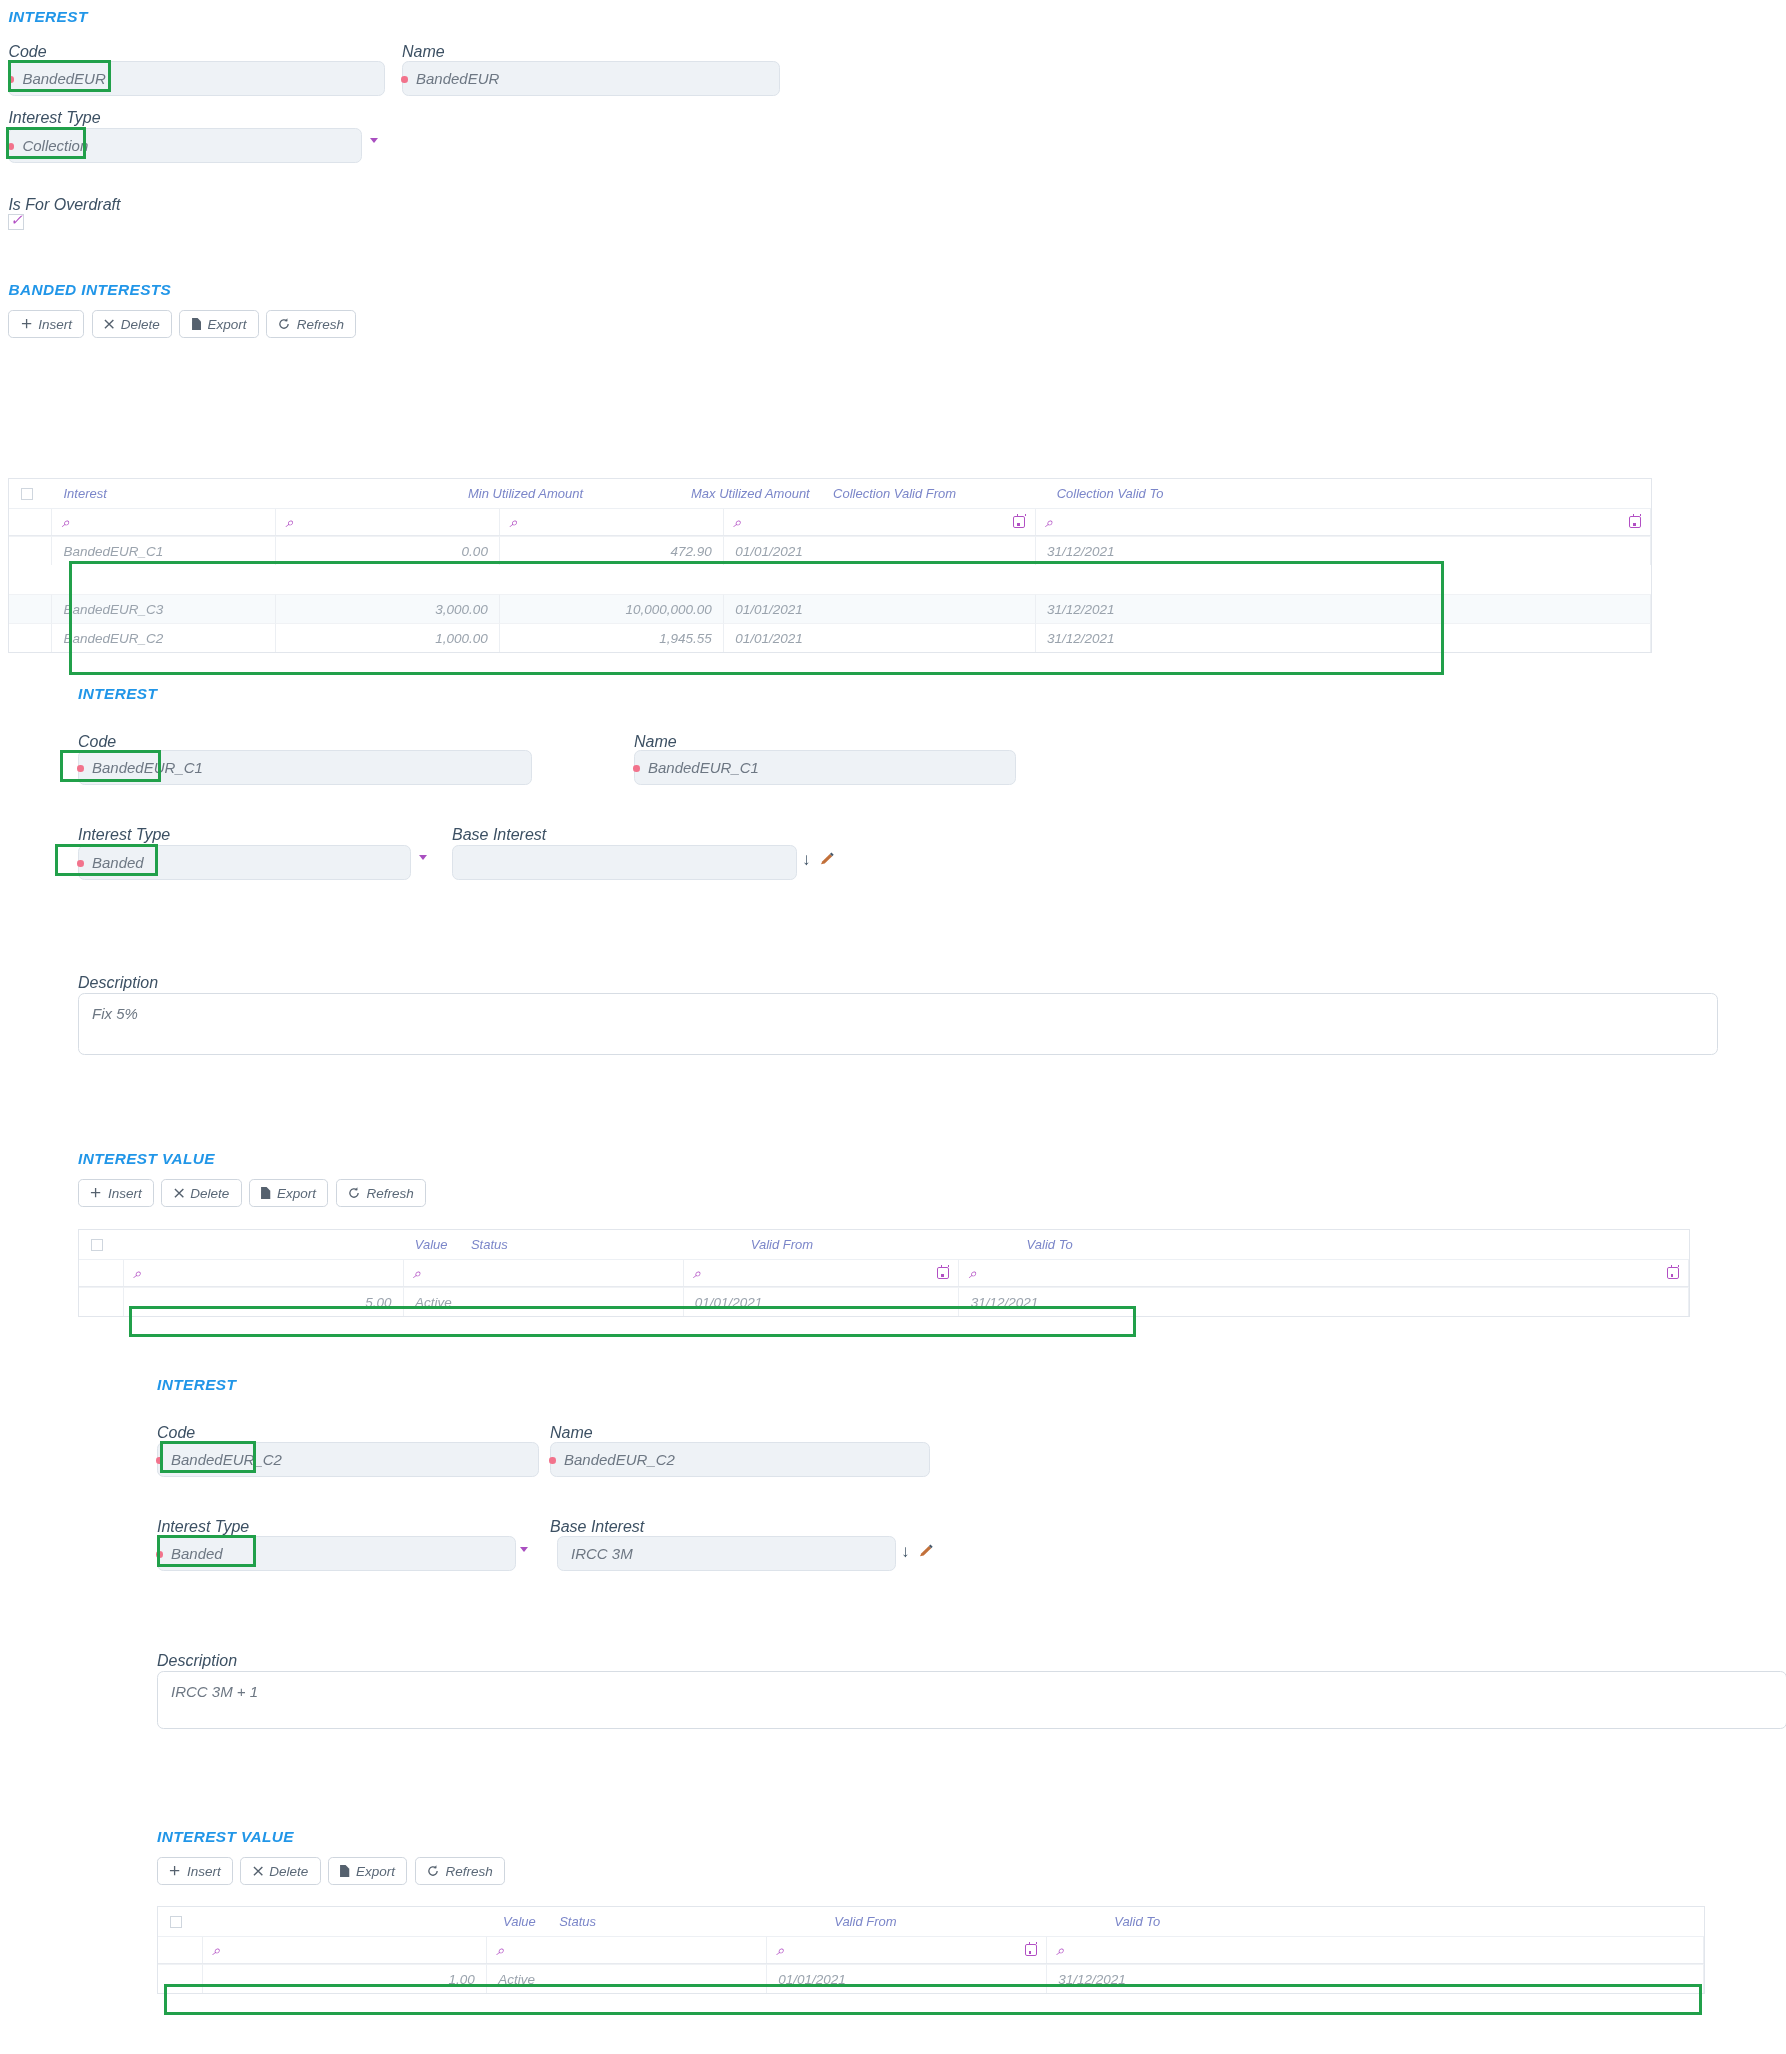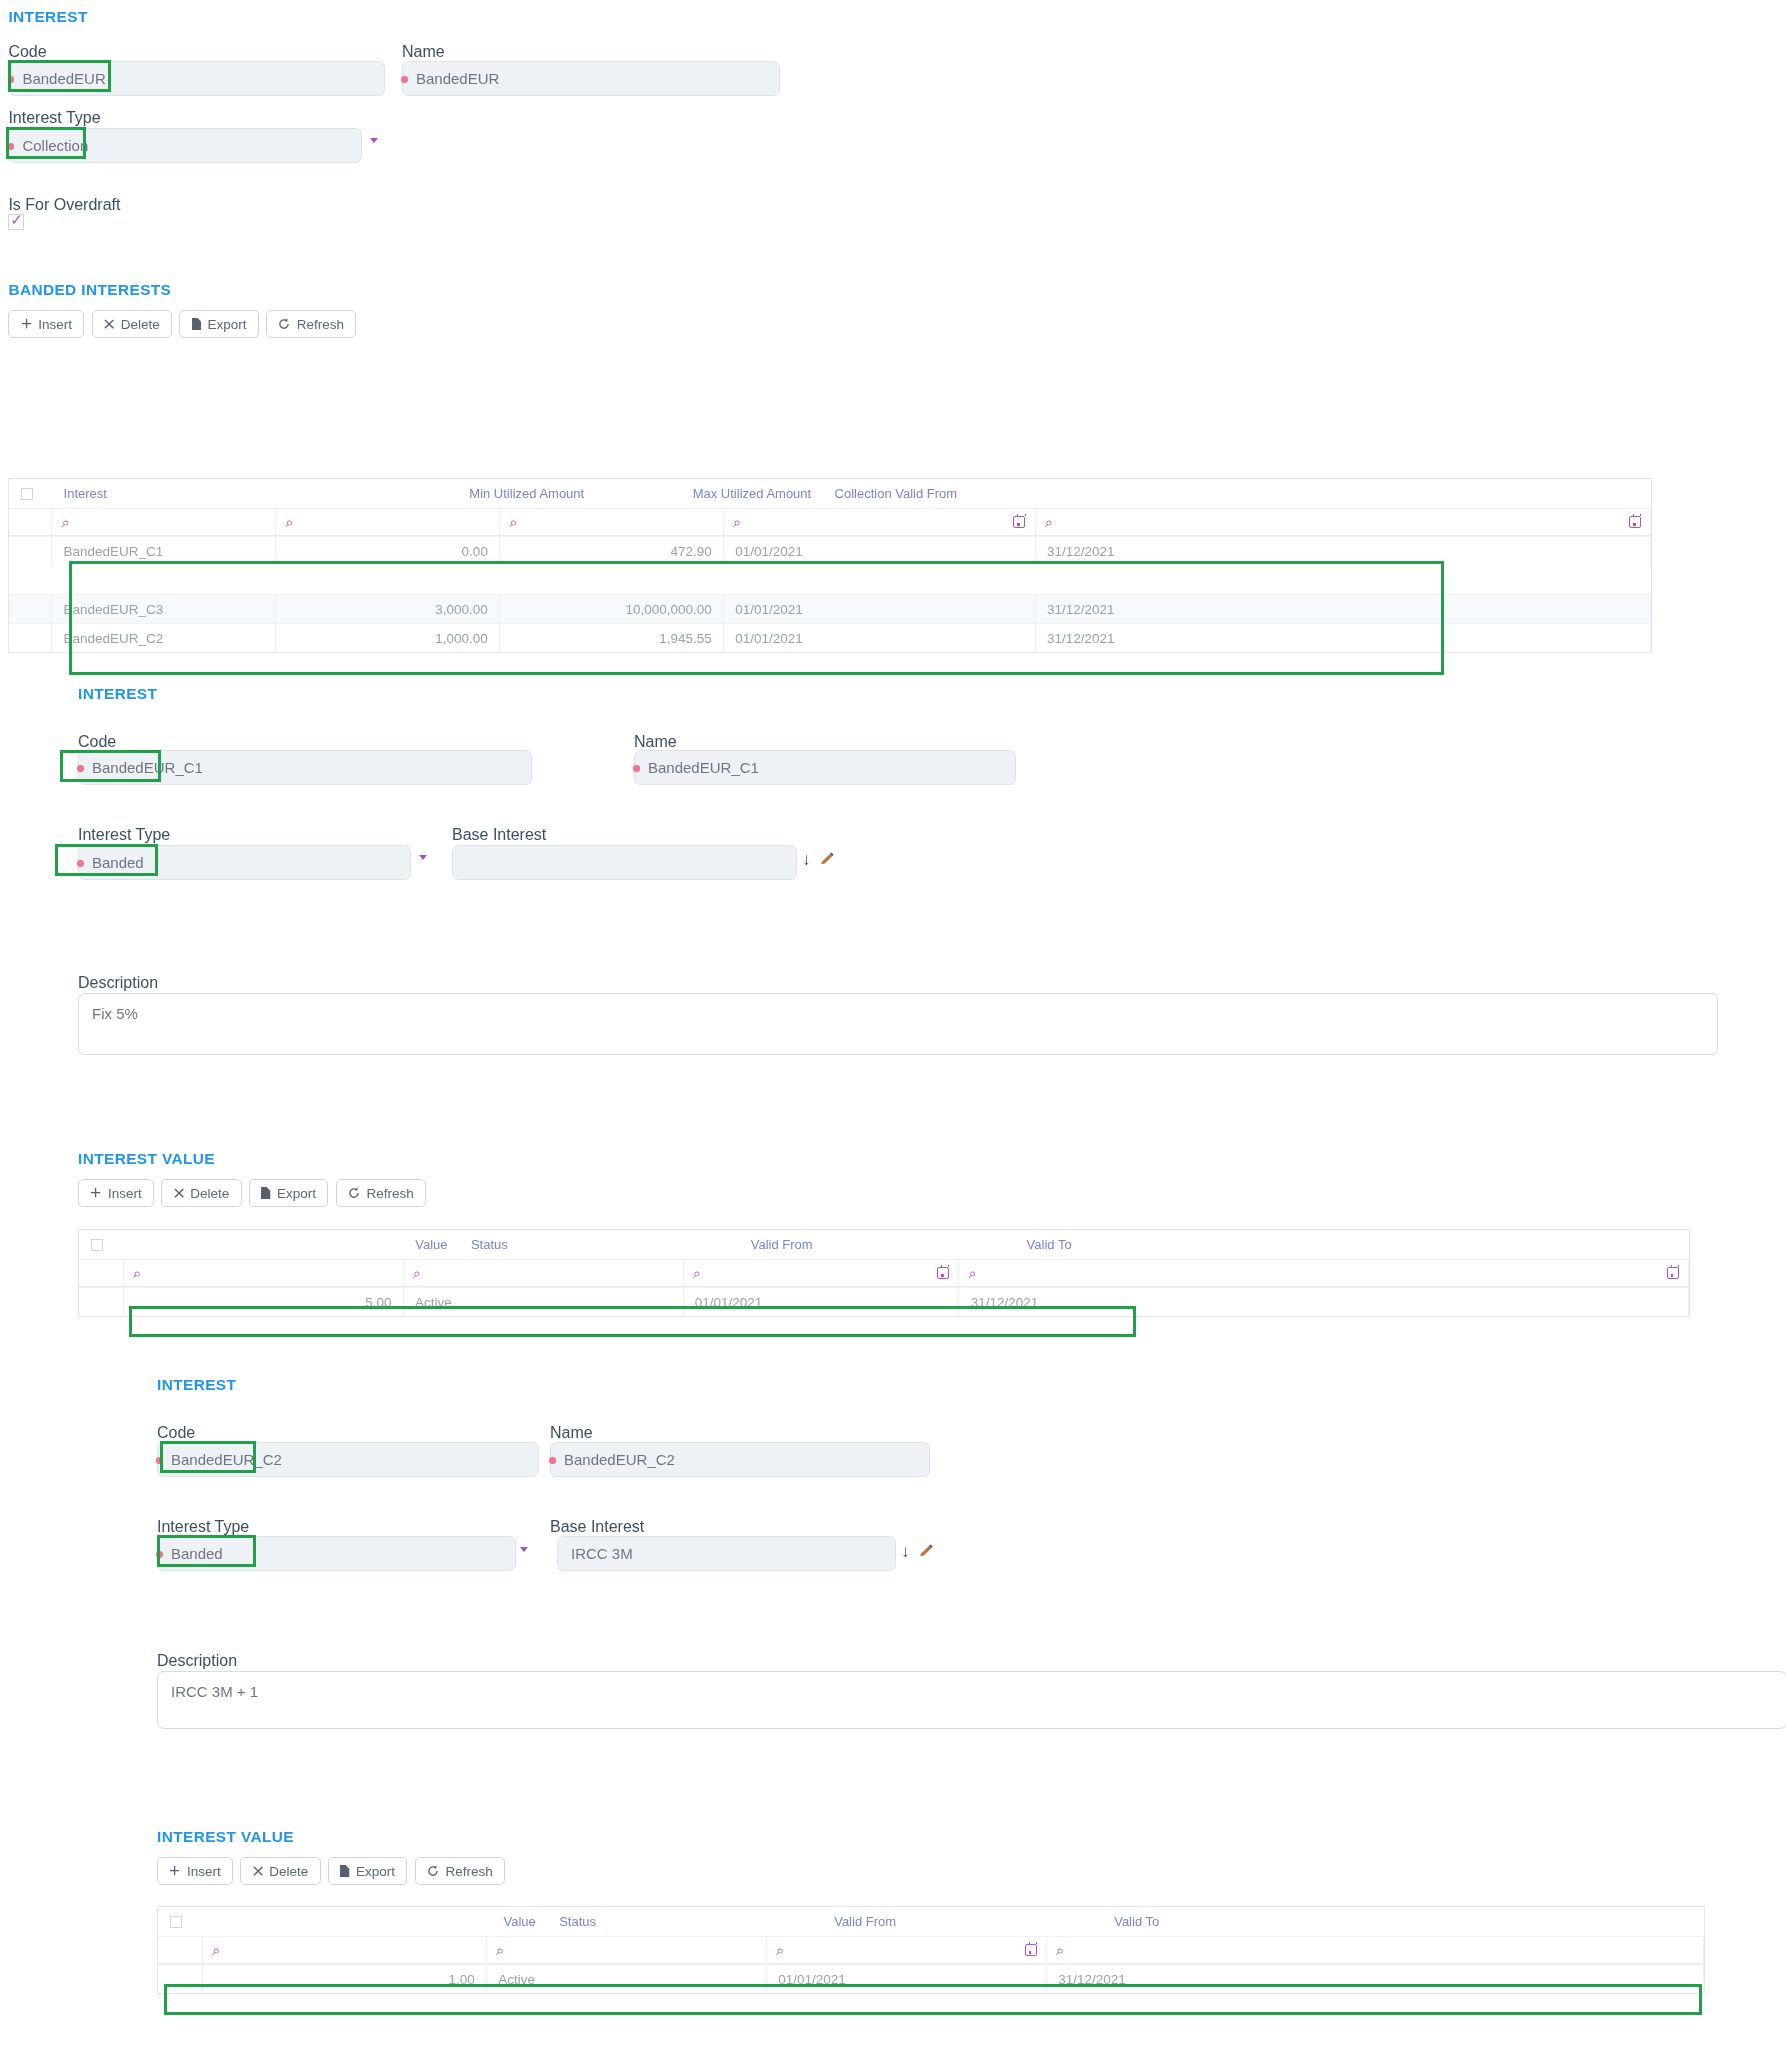--- a/index.html
+++ b/index.html
@@ -169,21 +169,21 @@
     display: flex;
     align-items: center;
     gap: 9.3px;
   }
   .ico-arrow-down {
     font-size: 17px;
     color: #3c5063;
     line-height: 1;
   }
   .ico-pencil { display: flex; }
-  .abs { position: absolute; }
+  .abs { position: absolute; font-style: italic; }
 </style>
 </head>
 <body>
 
 <div class="abs section-title" style="left:8.4px; top:8.4px;">INTEREST</div>
 
 <div class="abs field-label" style="left:8.4px; top:43px;">Code</div>
 <div class="abs" style="left:8.4px; top:61px; width:377px;">
   <span class="req-dot" style="top:15px;"></span>
   <div class="input-box">BandedEUR</div>
@@ -251,20 +251,21 @@
 <div class="abs grid" style="left:8.4px; top:478px; width:1644px;">
 
   <div class="grid-row grid-head">
     <div class="gcell" style="width:43px;">
       <span class="chk"></span>
     </div>
     <div class="gcell txt" style="width:317px;">Interest</div>
     <div class="gcell num" style="width:227px;">Min Utilized Amount</div>
     <div class="gcell num" style="width:227px;">Max Utilized Amount</div>
     <div class="gcell txt" style="width:224px;">Collection Valid From</div>
+    <div class="gcell txt" style="width:607px;">Collection Valid To</div>
   </div>
 
   <div class="grid-row grid-filter">
     <div class="gcell" style="width:43px;"></div>
     <div class="gcell" style="width:224px;">
         <span class="mag">⌕</span>
       </div>
     <div class="gcell" style="width:224px;">
         <span class="mag">⌕</span>
       </div>

